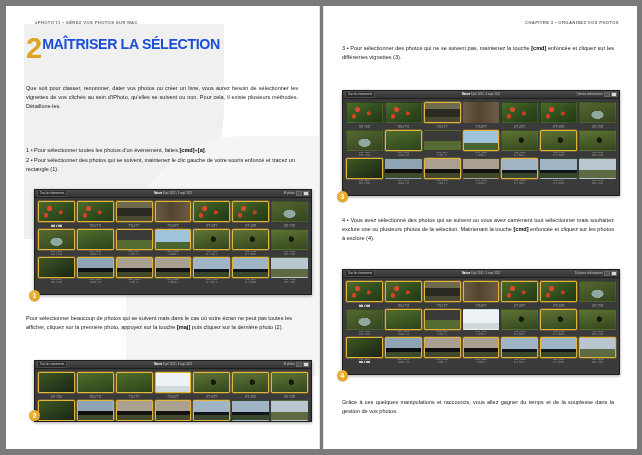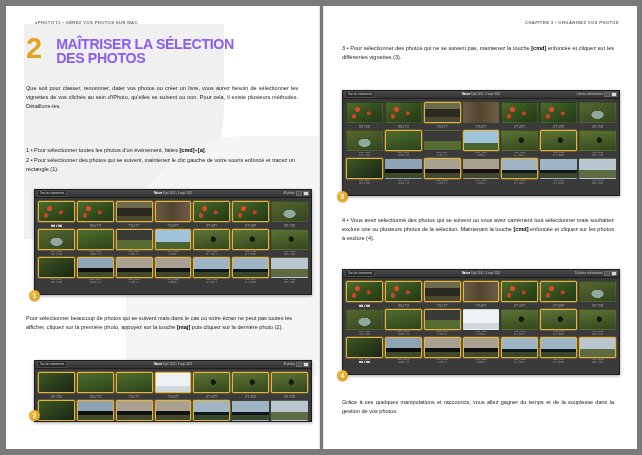--- a/index.html
+++ b/index.html
@@ -72,23 +72,23 @@
     font-weight: bold;
     line-height: 0.82;
     color: #e0a520;
     letter-spacing: -1px;
     margin-top: 1px;
   }
   .chap-title {
     font-size: 14.2px;
     font-weight: bold;
     line-height: 1.02;
-    color: #8b5cf6;
+    color: #1d4ed8;
     letter-spacing: -0.35px;
-    margin-left: 15px;
+    margin-left: 1px;
     margin-top: 1px;
   }
 
   .para {
     position: absolute;
     font-size: 5.55px;
     line-height: 1.62;
     color: #1d1d1d;
     text-align: justify;
     width: 272px;
@@ -234,21 +234,20 @@
     <div class="swoosh"></div>
     <div class="swoosh2"></div>
 
     <div class="content">
       <div class="runhead runhead-left">#PHOTO'11 • GÉREZ VOS PHOTOS SUR MAC</div>
 
       <div class="title-block">
         <div class="chap-num">2</div>
         <div class="chap-title">
           <div>MAÎTRISER LA SÉLECTION</div>
-          <div>DES PHOTOS</div>
         </div>
       </div>
 
       <div class="para" style="left:20px; top:78px;">Que soit pour classer, renommer, dater vos photos ou créer un livre, vous aurez besoin de sélectionner les vignettes de vos clichés au sein d'iPhoto, qu'elles se suivent ou non. Pour cela, il existe plusieurs méthodes. Détaillons-les.</div>
 
       <div class="para nojust" style="left:20px; top:140px;">
         <span>1 • Pour sélectionner toutes les photos d'un événement, faites </span><b>[cmd]</b><span>+</span><b>[a]</b><span>.</span>
       </div>
 
       <div class="para nojust" style="left:20px; top:150px;">2 • Pour sélectionner des photos qui se suivent, maintenez le clic gauche de votre souris enfoncé et tracez un rectangle (1).</div>

